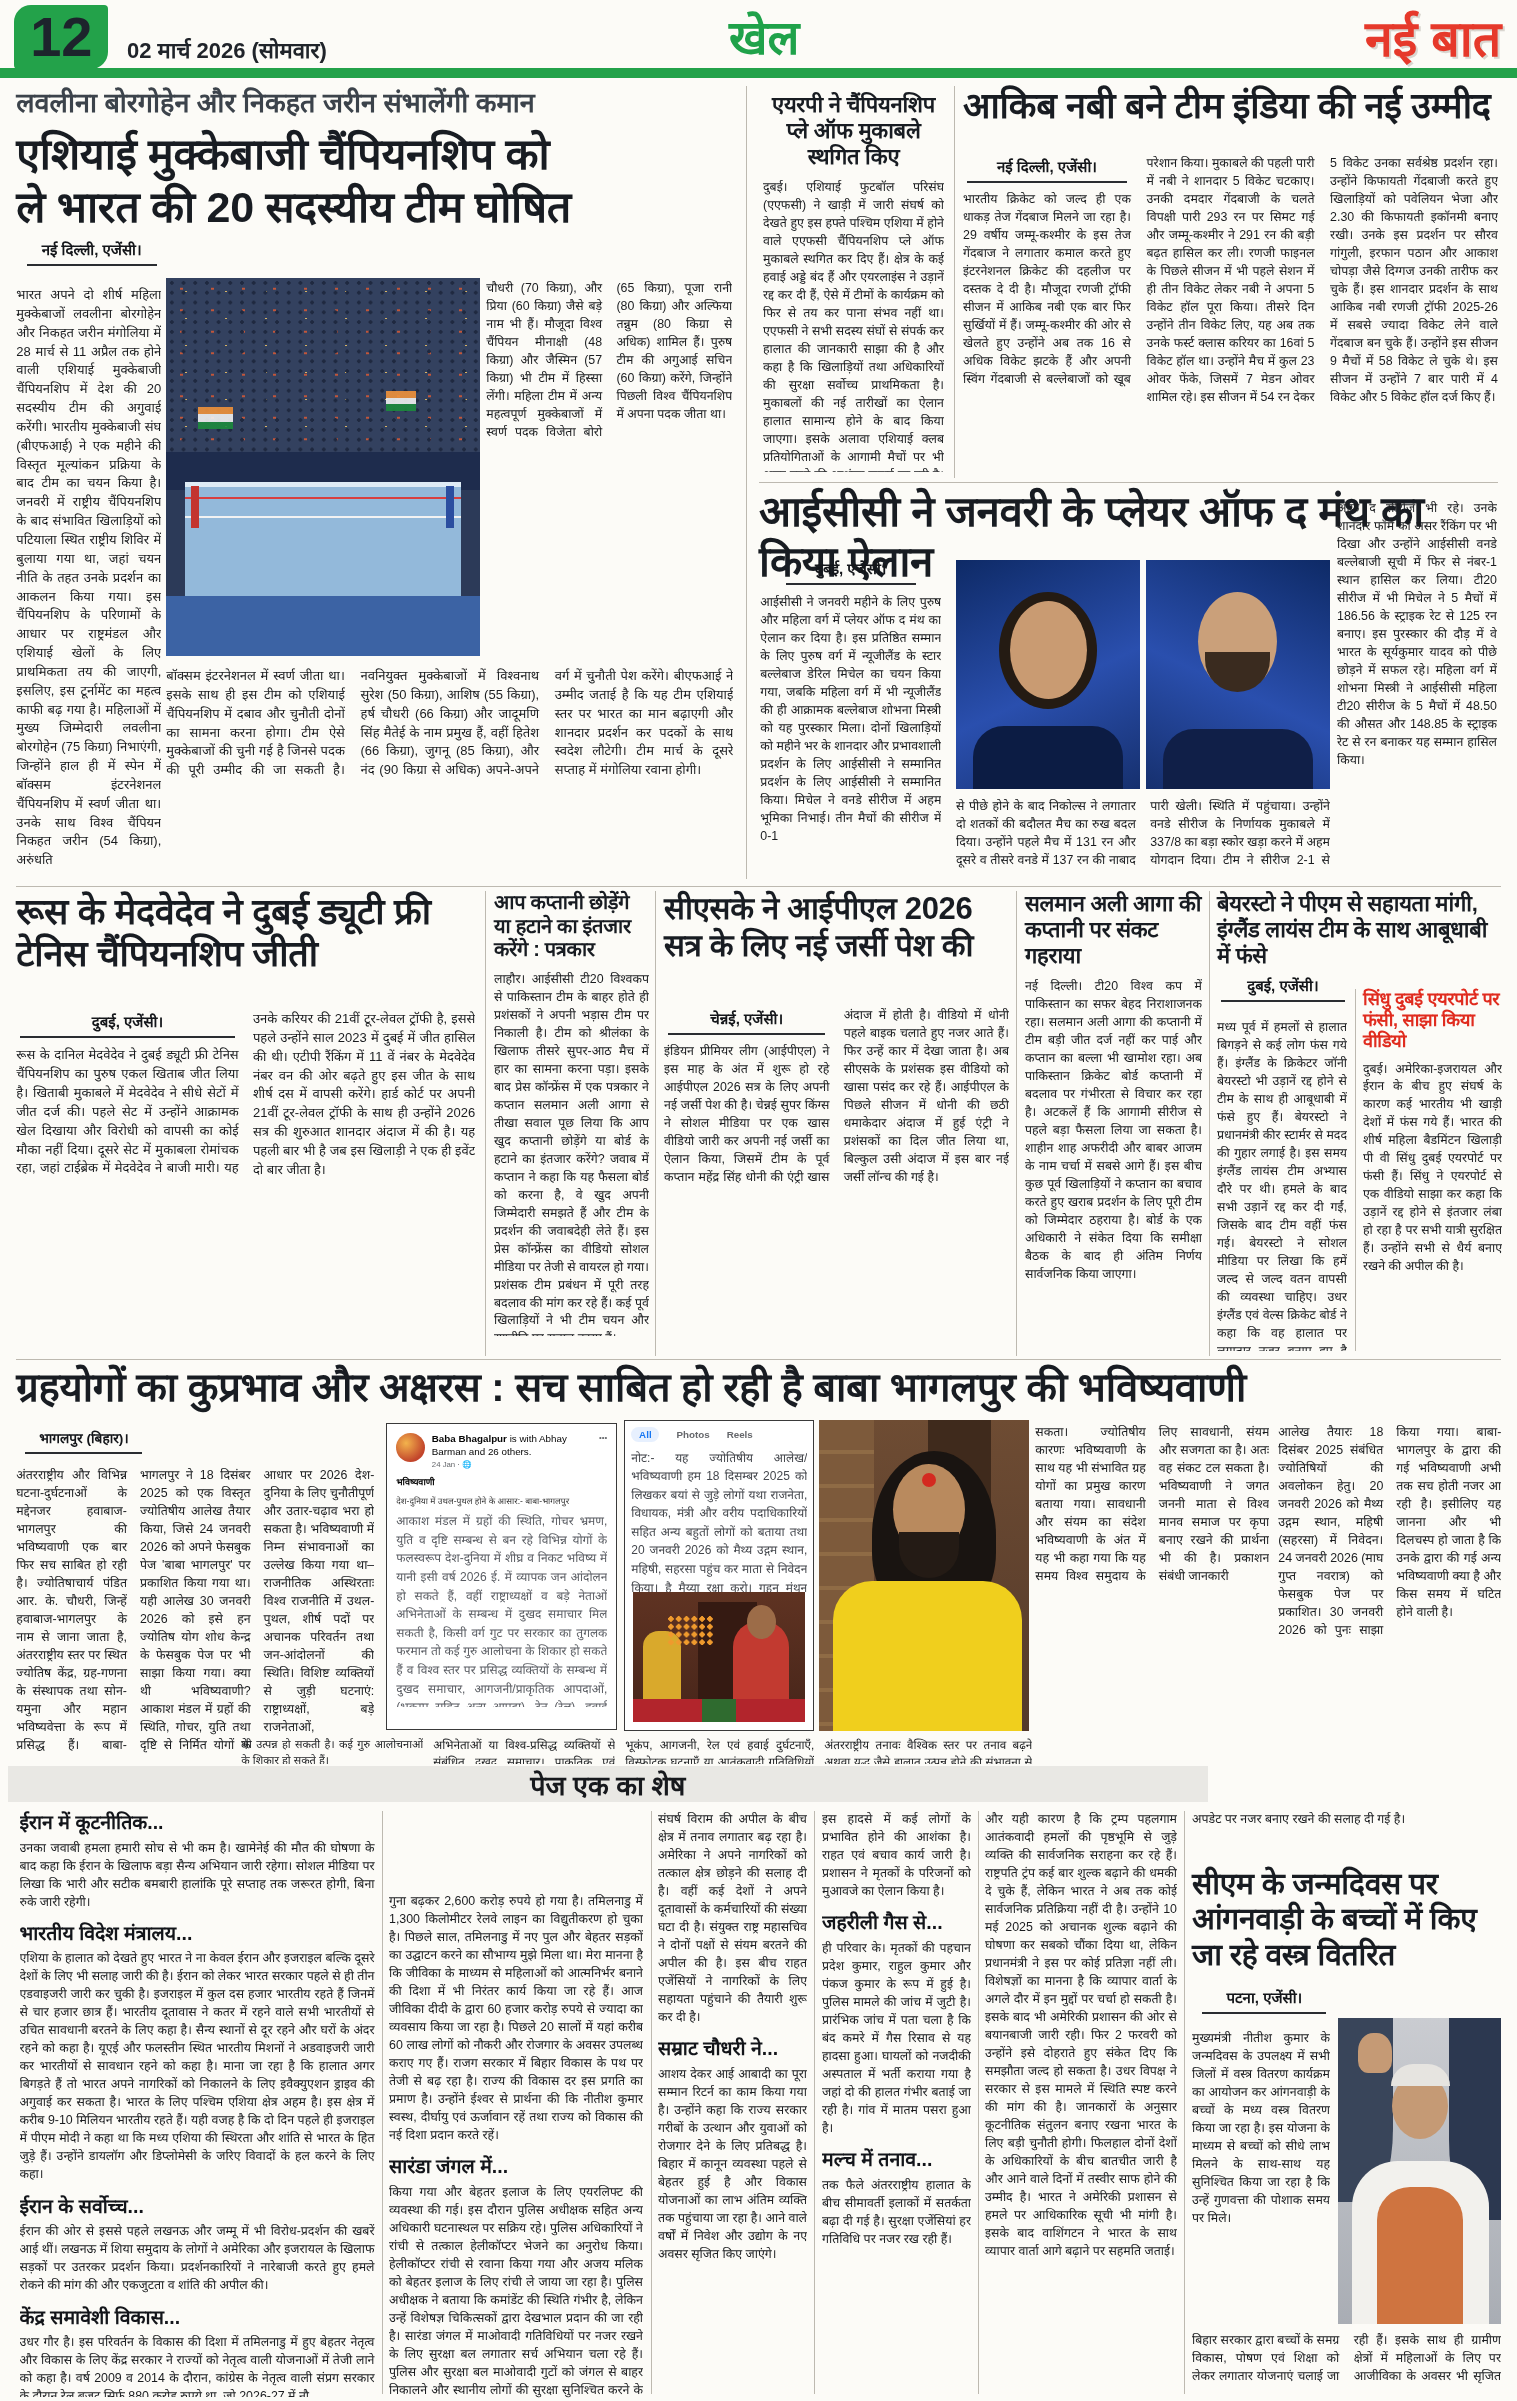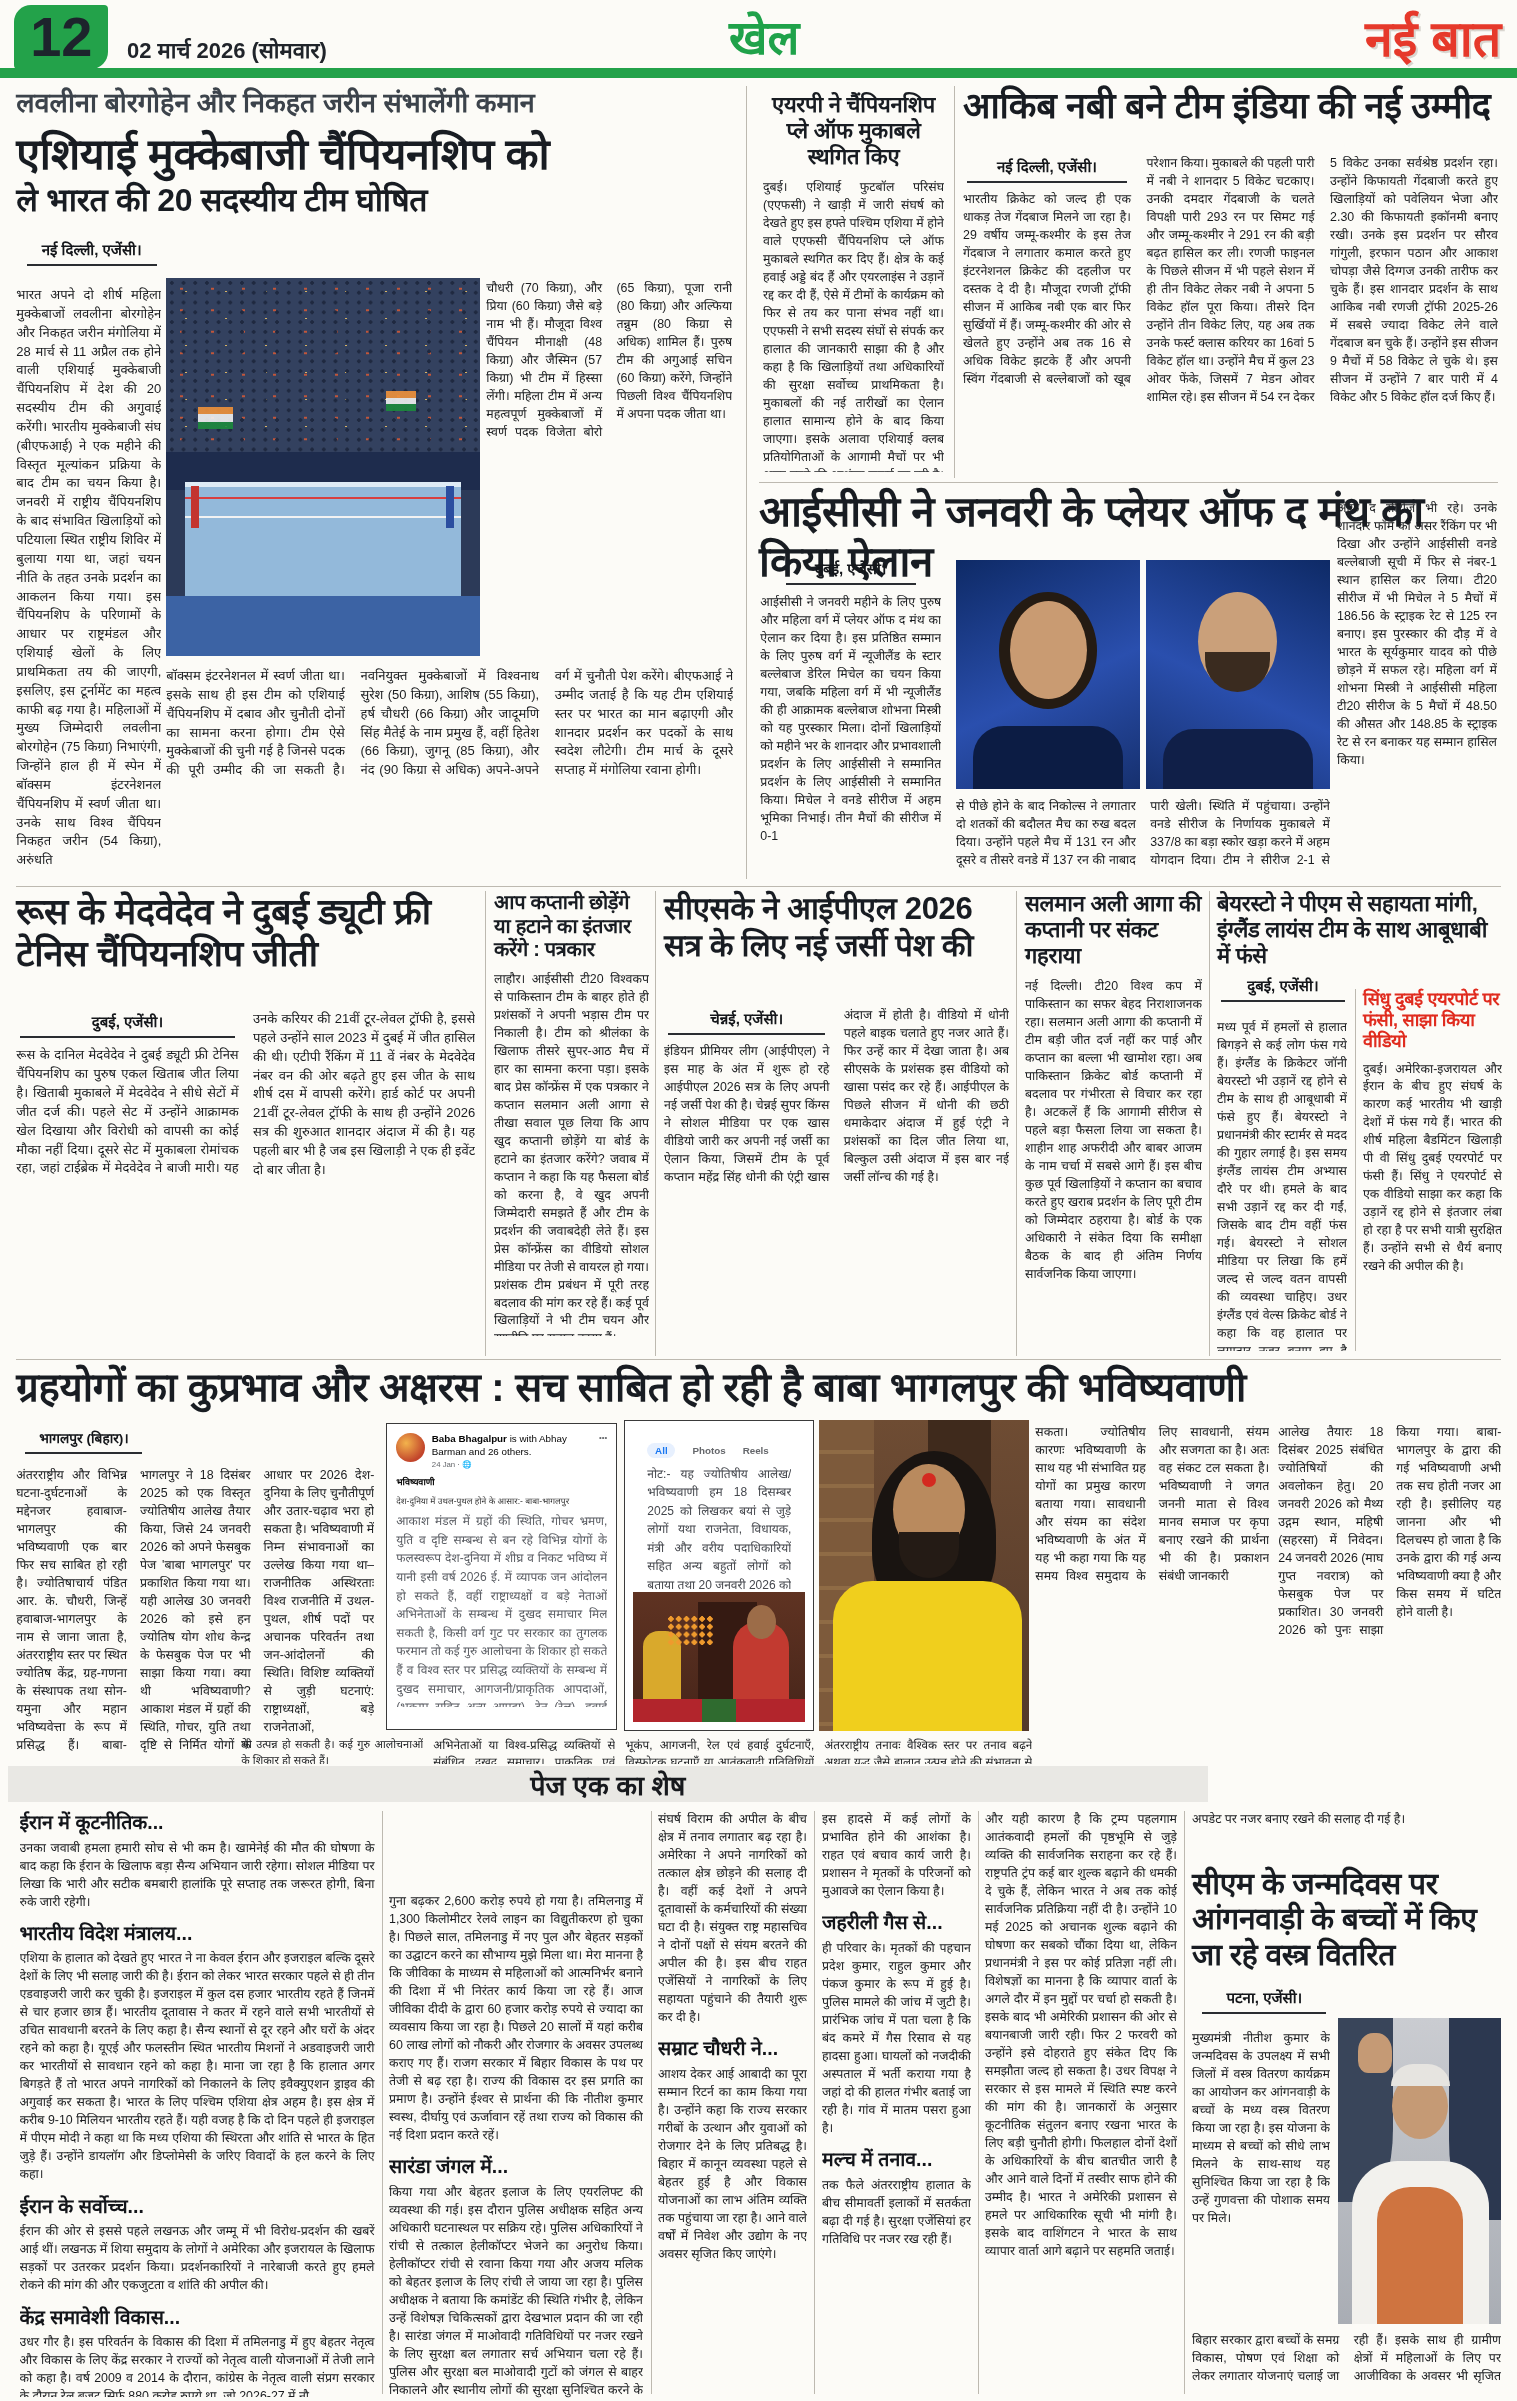--- a/index.html
+++ b/index.html
@@ -35,21 +35,21 @@
     <span style="font-size:56px;font-weight:900;color:#1d242c;line-height:1;">12</span>
   </div>
   <div class="abs" style="left:127px;top:34px;font-size:22px;font-weight:700;color:#20242a;">02 मार्च 2026 (सोमवार)</div>
   <div class="abs" style="left:729px;top:3.9px;font-size:47px;font-weight:900;color:#1fa24a;">खेल</div>
   <div class="abs" style="left:1365px;top:2.6px;font-size:50px;font-weight:900;color:#e6392b;text-shadow:2px 2px 0 #d9d6d0;">नई बात</div>
   <div class="abs" style="left:0;top:68px;width:1518px;height:10.4px;background:#23A24A;"></div>
 
   <div class="abs" style="left:16.3px;top:83px;width:716px;height:796px;">
     <div class="kick" style="font-size:27px;">लवलीना बोरगोहेन और निकहत जरीन संभालेंगी कमान</div>
     <div class="hl" style="font-size:43px;margin-top:9px;">एशियाई मुक्केबाजी चैंपियनशिप को</div>
-    <div class="hl" style="font-size:32px;margin-top:2.6px;">ले भारत की 20 सदस्यीय टीम घोषित</div>
+    <div class="hl" style="font-size:43px;margin-top:2.6px;">ले भारत की 20 सदस्यीय टीम घोषित</div>
     <div class="byl abs" style="left:6.5px;top:155px;width:130px;">नई दिल्ली, एजेंसी।</div>
     <div class="body abs" style="left:0;top:203px;width:145px;height:591px;">भारत अपने दो शीर्ष महिला मुक्केबाजों लवलीना बोरगोहेन और निकहत जरीन मंगोलिया में 28 मार्च से 11 अप्रैल तक होने वाली एशियाई मुक्केबाजी चैंपियनशिप में देश की 20 सदस्यीय टीम की अगुवाई करेंगी। भारतीय मुक्केबाजी संघ (बीएफआई) ने एक महीने की विस्तृत मूल्यांकन प्रक्रिया के बाद टीम का चयन किया है। जनवरी में राष्ट्रीय चैंपियनशिप के बाद संभावित खिलाड़ियों को पटियाला स्थित राष्ट्रीय शिविर में बुलाया गया था, जहां चयन नीति के तहत उनके प्रदर्शन का आकलन किया गया। इस चैंपियनशिप के परिणामों के आधार पर राष्ट्रमंडल और एशियाई खेलों के लिए प्राथमिकता तय की जाएगी, इसलिए, इस टूर्नामेंट का महत्व काफी बढ़ गया है। महिलाओं में मुख्य जिम्मेदारी लवलीना बोरगोहेन (75 किग्रा) निभाएंगी, जिन्होंने हाल ही में स्पेन में बॉक्सम इंटरनेशनल चैंपियनशिप में स्वर्ण जीता था। उनके साथ विश्व चैंपियन निकहत जरीन (54 किग्रा), अरुंधति</div>
 
     <div class="photo" style="left:150px;top:195px;width:314px;height:378px;background:#2c3a58;">
       <div class="abs" style="left:0;top:0;width:100%;height:46%;background-color:#33415f;background-image:radial-gradient(#1f2940 2px, transparent 2px),radial-gradient(#c2563a 1.3px, transparent 1.3px),radial-gradient(#d9b465 1.3px, transparent 1.3px);background-size:11.7px 9.8px,31px 21.5px,40px 27px;"></div>
       <div class="abs" style="left:10%;top:34%;width:35px;height:22px;background:linear-gradient(#f0923a 33%,#f2f2f2 33% 66%,#1c8a3c 66%);opacity:.9;"></div>
       <div class="abs" style="left:70%;top:30%;width:30px;height:19.5px;background:linear-gradient(#f0923a 33%,#f2f2f2 33% 66%,#1c8a3c 66%);opacity:.9;"></div>
       <div class="abs" style="left:0;top:46%;width:100%;height:10%;background:#1e2c4d;"></div>
       <div class="abs" style="left:6%;top:54%;width:88%;height:30%;background:#93b9da;border-top:5.2px solid #dfecf6;"></div>
       <div class="abs" style="left:6%;top:58%;width:88%;height:2px;background:#d84040;"></div>
@@ -167,21 +167,21 @@
           </div>
           <div style="font-size:7.8px;color:#65676b;margin-top:1.3px;">24 Jan · 🌐</div>
         </div>
         <div style="font-size:7.8px;color:#65676b;">•••</div>
       </div>
       <div style="font-size:9px;color:#050505;margin-top:6.5px;font-weight:bold;">भविष्यवाणी</div>
       <div style="font-size:8.5px;color:#333;margin-top:6.5px;">देश-दुनिया में उथल-पुथल होने के आसार:- बाबा-भागलपुर</div>
       <div class="fb-small" style="margin-top:6.5px;height:195px;overflow:hidden;">आकाश मंडल में ग्रहों की स्थिति, गोचर भ्रमण, युति व दृष्टि सम्बन्ध से बन रहे विभिन्न योगों के फलस्वरूप देश-दुनिया में शीघ्र व निकट भविष्य में यानी इसी वर्ष 2026 ई. में व्यापक जन आंदोलन हो सकते हैं, वहीं राष्ट्राध्यक्षों व बड़े नेताओं अभिनेताओं के सम्बन्ध में दुखद समाचार मिल सकती है, किसी वर्ग गुट पर सरकार का तुगलक फरमान तो कई गुरु आलोचना के शिकार हो सकते हैं व विश्व स्तर पर प्रसिद्ध व्यक्तियों के सम्बन्ध में दुखद समाचार, आगजनी/प्राकृतिक आपदाओं, (भूकम्प सहित अन्य आपदा), ट्रेन (रेल), हवाई दुर्घटनाएं होने की सम्भावनाएं है। वहीं खेल जगत से दुखद समाचार मिल सकता है। सत्ता के शिखर पद पर अप्रत्याशित परिवर्तन भी सम्भावित है तथा कहीं भयंकर गोलीबारी, तबाही/आतंकवादियों के कहर कहीं भयावह बमबारी व विस्फोटक हमलों जैसी स्थितियां भी बन सकती है। अन्तरराष्ट्रीय स्तर पर तनाव बढ़ने अथवा युद्ध जैसे हालात उत्पन्न होने की सम्भावना से भी इनकार नहीं किया जा सकता। ज्योतिर्विद्या के जानकार में कह सकते हैं कि वर्ष 2026 ई. का समय देश-दुनिया के लिए तबाही और परेशानीदायक हो सकता है। जय जगत जननी माता से निवेदन है कि हे मैय्या! स्वयं तुम ही इसकी रक्षा करो तथा विश्व मानव जगत का कल्याण करने की विशेष कृपा करें।</div>
     </div>
 
-    <div class="fbcard" style="left:608px;top:56px;width:190px;height:311px;padding:22px;box-sizing:border-box;">
+    <div class="fbcard" style="left:608px;top:56px;width:190px;height:311px;padding:6px;box-sizing:border-box;">
       <div class="tabrow">
         <span style="color:#1877f2;background:#e7f0fe;padding:2px 7.8px;border-radius:9px;">All</span>
         <span>Photos</span>
         <span>Reels</span>
       </div>
       <div class="fb-small" style="margin-top:6.5px;height:145px;overflow:hidden;color:#44474d;">नोट:- यह ज्योतिषीय आलेख/ भविष्यवाणी हम 18 दिसम्बर 2025 को लिखकर बयां से जुड़े लोगों यथा राजनेता, विधायक, मंत्री और वरीय पदाधिकारियों सहित अन्य बहुतों लोगों को बताया तथा 20 जनवरी 2026 को मैथ्य उद्गम स्थान, महिषी, सहरसा पहुंच कर माता से निवेदन किया। है मैय्या रक्षा करो। गहन मंथन करने के बाद 24 जनवरी 2026 को माघी गुप्त नवरात्र के पहली तिथि की निशीथ रात्रि में अपने फेसबुक 'Baba Bhagalpur' पर पोस्ट किया। 30 जनवरी की अहले सुबह दूसरा फेसबुक 'ज्योतिष योग शोध केन्द्र' बनने के बाद इस फेसबुक पर भी पोस्ट कर दिया। ताकि अधिक जन संपर्क और सावधानी सहित दैनिक जीवन व्यतीत करें।</div>
       <div class="photo" style="left:7.8px;top:171px;width:172px;height:130px;background:linear-gradient(#5f3322,#47251a);">
         <div class="abs" style="left:38%;top:8%;width:34%;height:84%;background:#351a12;"></div>
         <div class="abs" style="left:58%;top:22%;width:56px;height:98px;background:#c23a30;border-radius:26px 26px 0 0;"></div>
         <div class="abs" style="left:66%;top:10%;width:29px;height:34px;background:#9c6c48;border-radius:50%;"></div>

